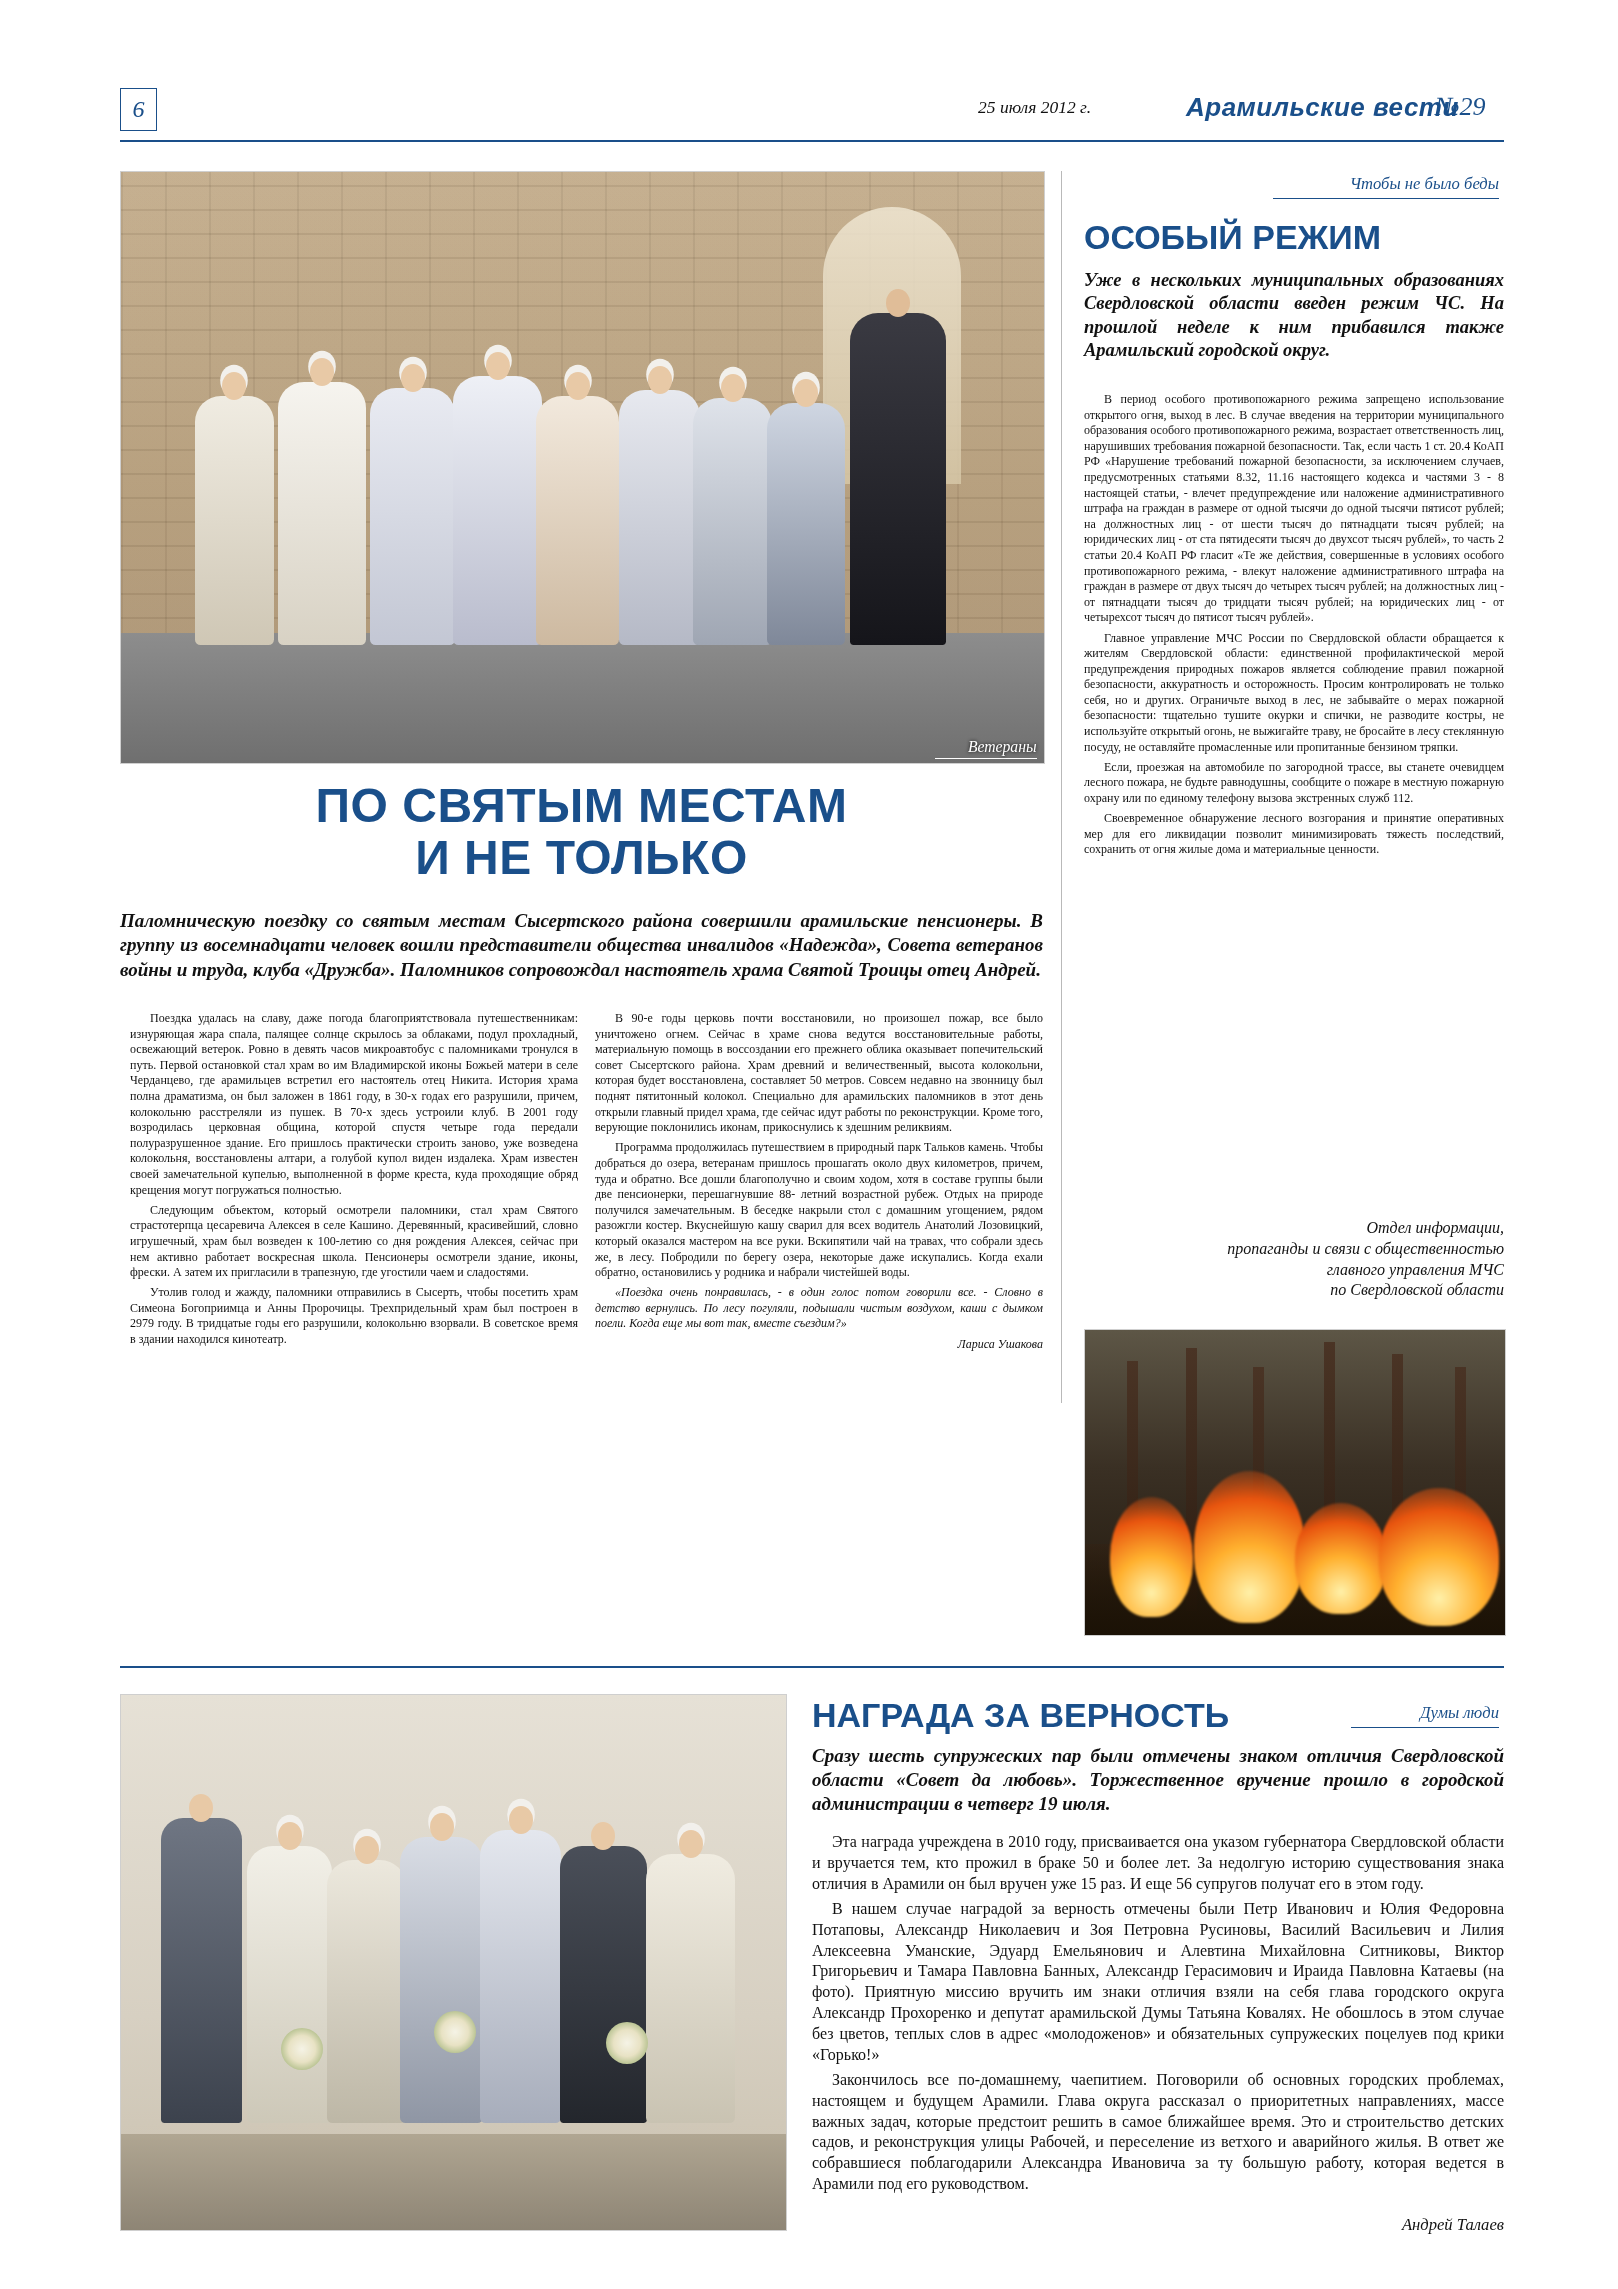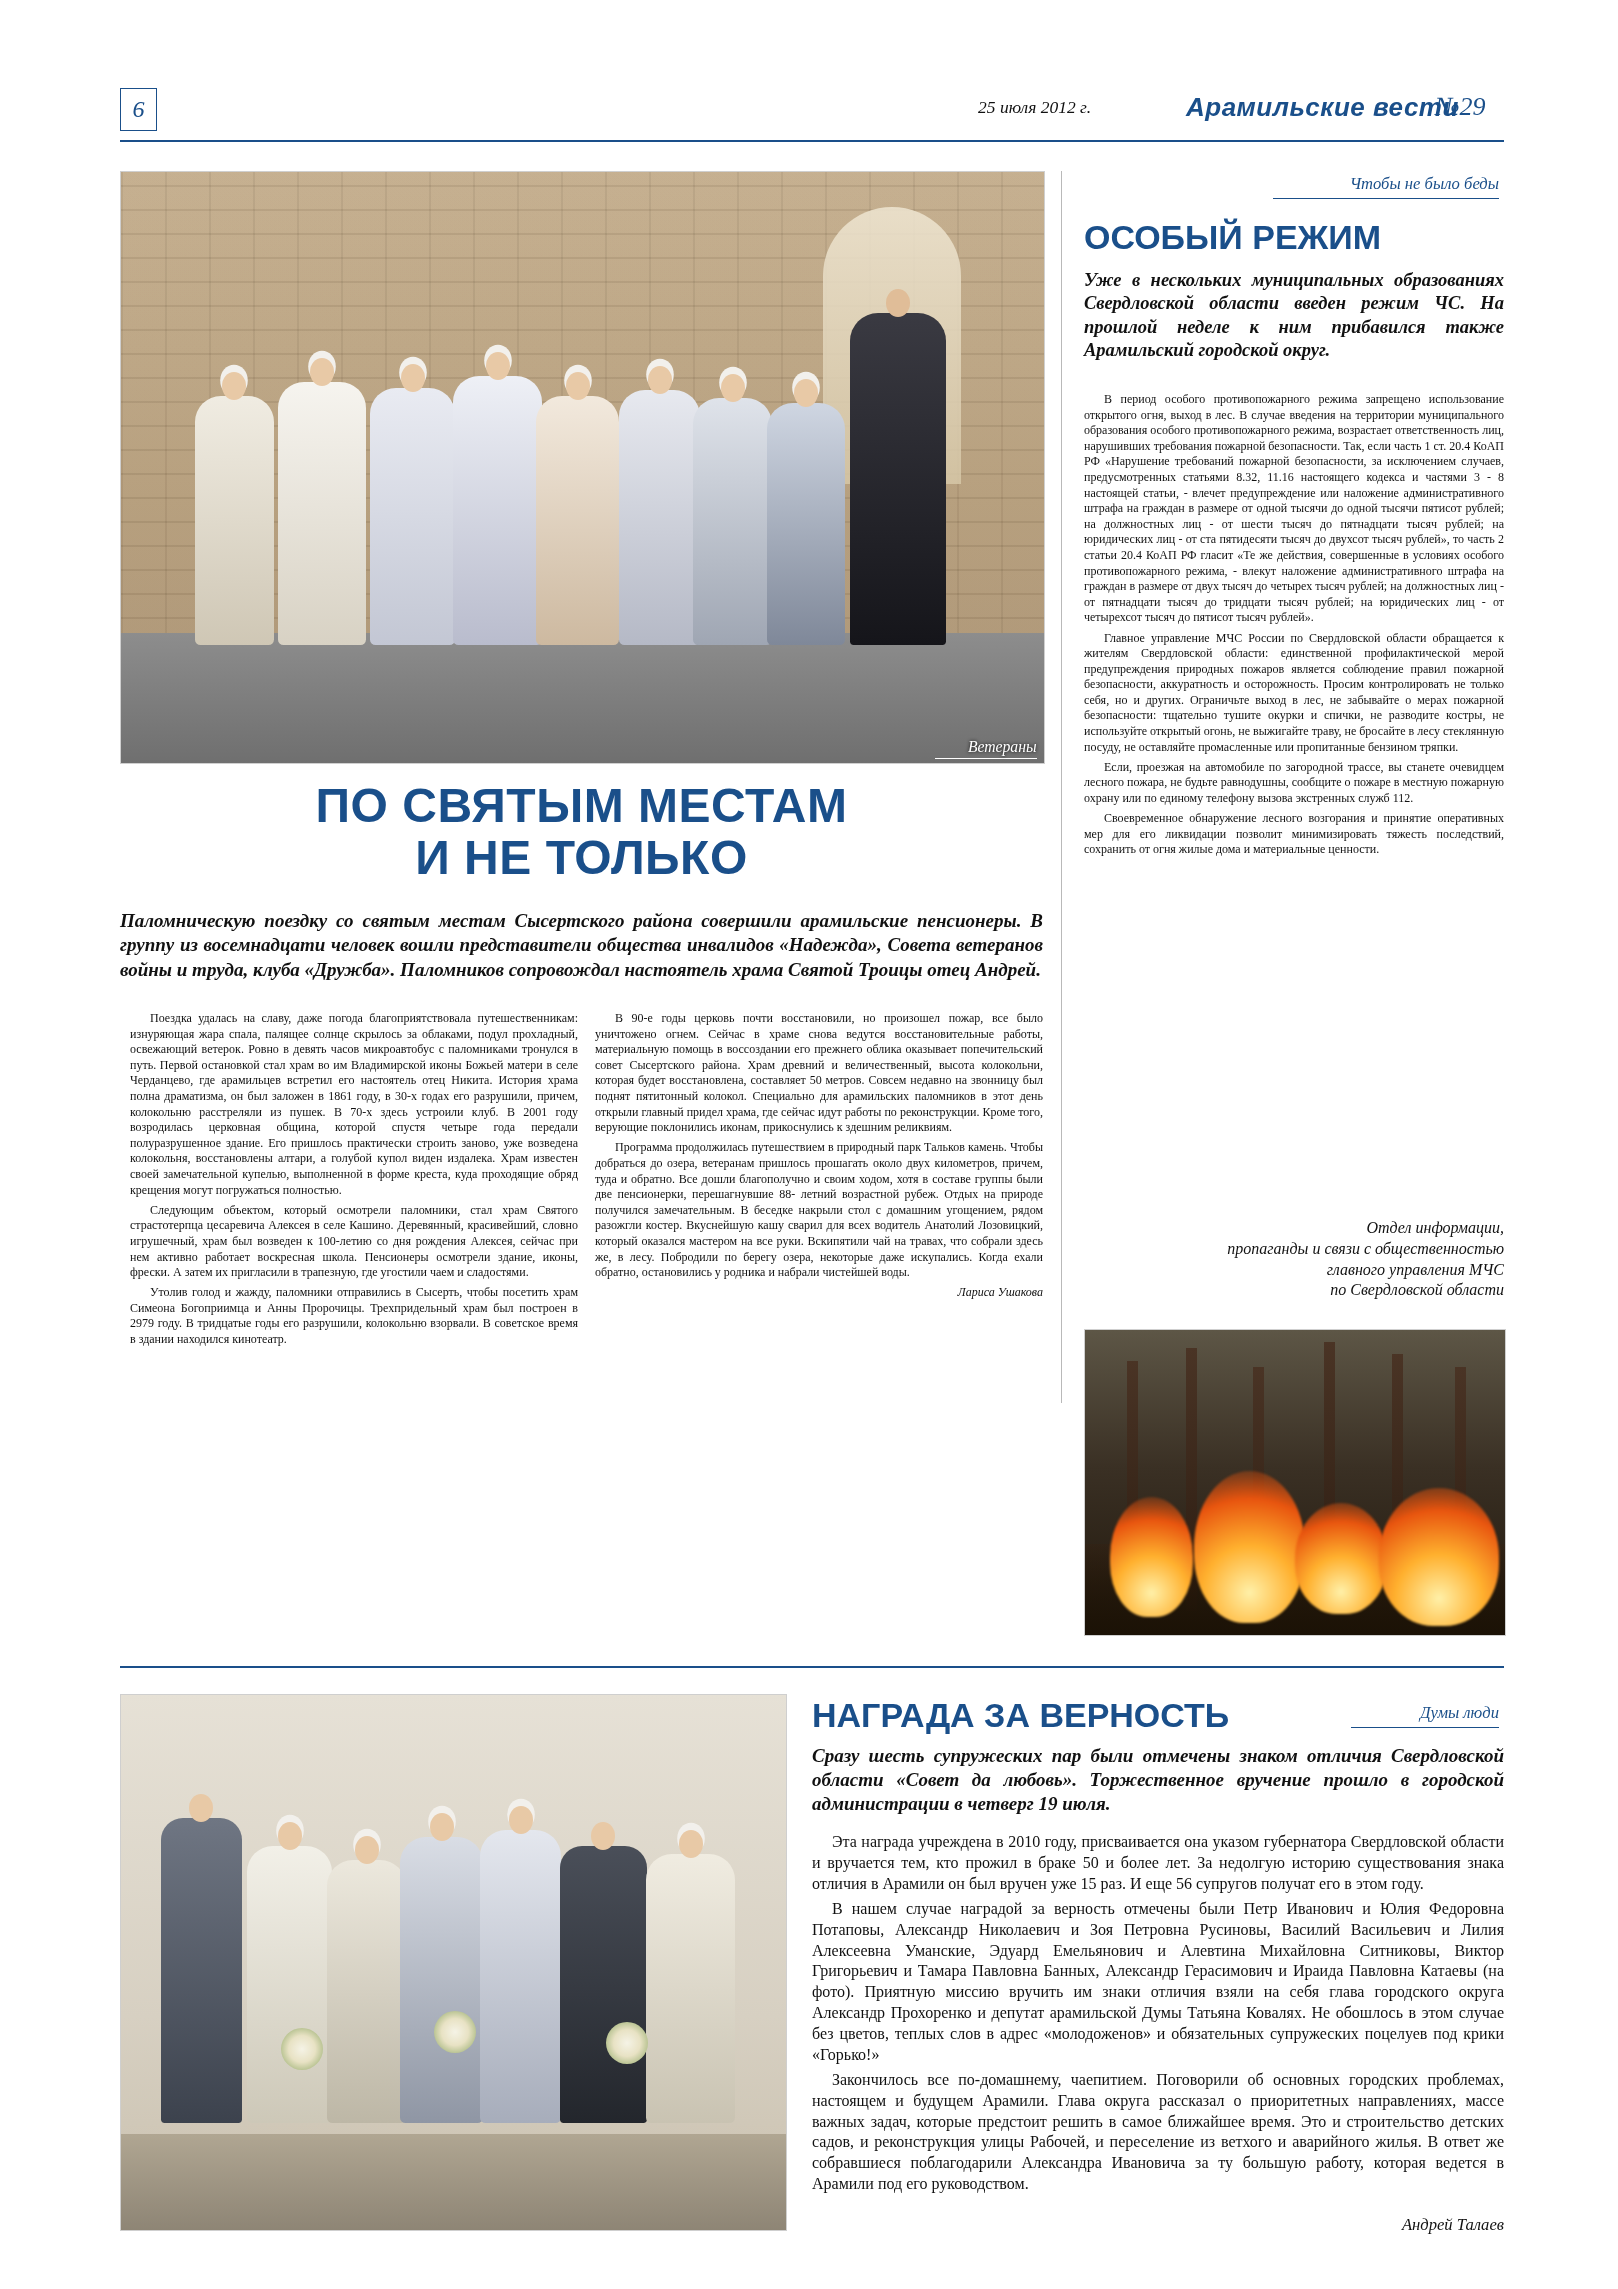--- a/index.html
+++ b/index.html
@@ -422,20 +422,21 @@
 
   <div class="body-col col-left-1">
     <p>Поездка удалась на славу, даже погода благоприятствовала путешественникам: изнуряющая жара спала, палящее солнце скрылось за облаками, подул прохладный, освежающий ветерок. Ровно в девять часов микроавтобус с паломниками тронулся в путь. Первой остановкой стал храм во им Владимирской иконы Божьей матери в селе Черданцево, где арамильцев встретил его настоятель отец Никита. История храма полна драматизма, он был заложен в 1861 году, в 30-х годах его разрушили, причем, колокольню расстреляли из пушек. В 70-х здесь устроили клуб. В 2001 году возродилась церковная община, которой спустя четыре года передали полуразрушенное здание. Его пришлось практически строить заново, уже возведена колокольня, восстановлены алтари, а голубой купол виден издалека. Храм известен своей замечательной купелью, выполненной в форме креста, куда проходящие обряд крещения могут погружаться полностью.</p>
     <p>Следующим объектом, который осмотрели паломники, стал храм Святого страстотерпца цесаревича Алексея в селе Кашино. Деревянный, красивейший, словно игрушечный, храм был возведен к 100-летию со дня рождения Алексея, сейчас при нем активно работает воскресная школа. Пенсионеры осмотрели здание, иконы, фрески. А затем их пригласили в трапезную, где угостили чаем и сладостями.</p>
     <p>Утолив голод и жажду, паломники отправились в Сысерть, чтобы посетить храм Симеона Богоприимца и Анны Пророчицы. Трехпридельный храм был построен в 2979 году. В тридцатые годы его разрушили, колокольню взорвали. В советское время в здании находился кинотеатр.</p>
   </div>
 
   <div class="body-col col-left-2">
     <p>В 90-е годы церковь почти восстановили, но произошел пожар, все было уничтожено огнем. Сейчас в храме снова ведутся восстановительные работы, материальную помощь в воссоздании его прежнего облика оказывает попечительский совет Сысертского района. Храм древний и величественный, высота колокольни, которая будет восстановлена, составляет 50 метров. Совсем недавно на звонницу был поднят пятитонный колокол. Специально для арамильских паломников в этот день открыли главный придел храма, где сейчас идут работы по реконструкции. Кроме того, верующие поклонились иконам, прикоснулись к здешним реликвиям.</p>
     <p>Программа продолжилась путешествием в природный парк Тальков камень. Чтобы добраться до озера, ветеранам пришлось прошагать около двух километров, причем, туда и обратно. Все дошли благополучно и своим ходом, хотя в составе группы были две пенсионерки, перешагнувшие 88- летний возрастной рубеж. Отдых на природе получился замечательным. В беседке накрыли стол с домашним угощением, рядом разожгли костер. Вкуснейшую кашу сварил для всех водитель Анатолий Лозовицкий, который оказался мастером на все руки. Вскипятили чай на травах, что собрали здесь же, в лесу. Побродили по берегу озера, некоторые даже искупались. Когда ехали обратно, остановились у родника и набрали чистейшей воды.</p>
+    <p class="quote">«Поездка очень понравилась, - в один голос потом говорили все. - Словно в детство вернулись. По лесу погуляли, подышали чистым воздухом, каши с дымком поели. Когда еще мы вот так, вместе съездим?»</p>
     <p class="sig">Лариса Ушакова</p>
   </div>
 
   <div class="vert-rule"></div>
   <div class="rubric-top">Чтобы не было беды</div>
   <div class="rubric-underline"></div>
   <div class="headline-right">ОСОБЫЙ РЕЖИМ</div>
   <div class="lead-right">Уже в нескольких муниципальных образованиях Свердловской области введен режим ЧС. На прошлой неделе к ним прибавился также Арамильский городской округ.</div>
   <div class="body-col col-right">
     <p>В период особого противопожарного режима запрещено использование открытого огня, выход в лес. В случае введения на территории муниципального образования особого противопожарного режима, возрастает ответственность лиц, нарушивших требования пожарной безопасности. Так, если часть 1 ст. 20.4 КоАП РФ «Нарушение требований пожарной безопасности, за исключением случаев, предусмотренных статьями 8.32, 11.16 настоящего кодекса и частями 3 - 8 настоящей статьи, - влечет предупреждение или наложение административного штрафа на граждан в размере от одной тысячи до одной тысячи пятисот рублей; на должностных лиц - от шести тысяч до пятнадцати тысяч рублей; на юридических лиц - от ста пятидесяти тысяч до двухсот тысяч рублей», то часть 2 статьи 20.4 КоАП РФ гласит «Те же действия, совершенные в условиях особого противопожарного режима, - влекут наложение административного штрафа на граждан в размере от двух тысяч до четырех тысяч рублей; на должностных лиц - от пятнадцати тысяч до тридцати тысяч рублей; на юридических лиц - от четырехсот тысяч до пятисот тысяч рублей».</p>

